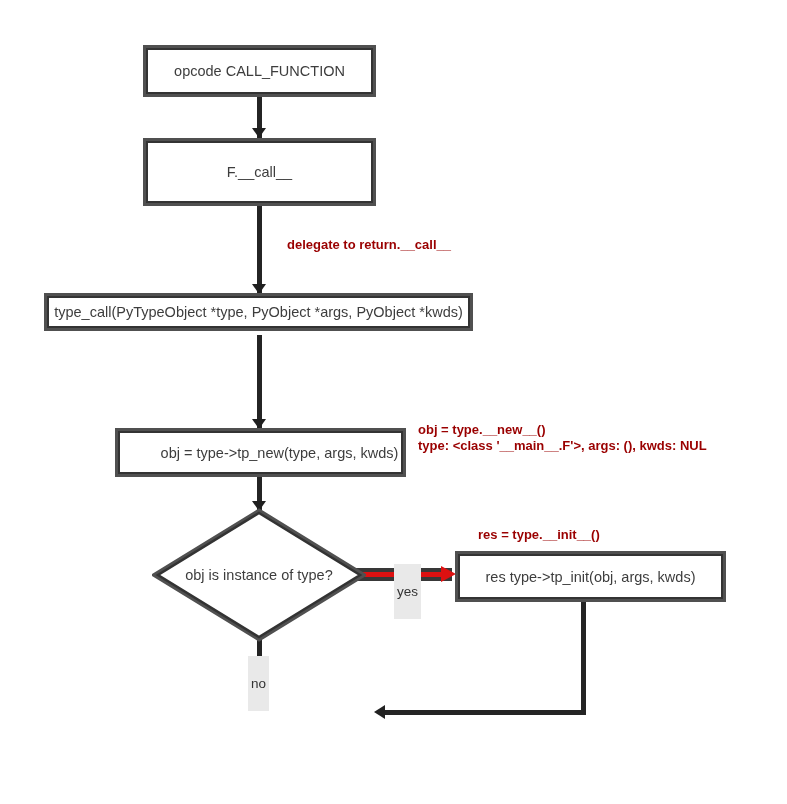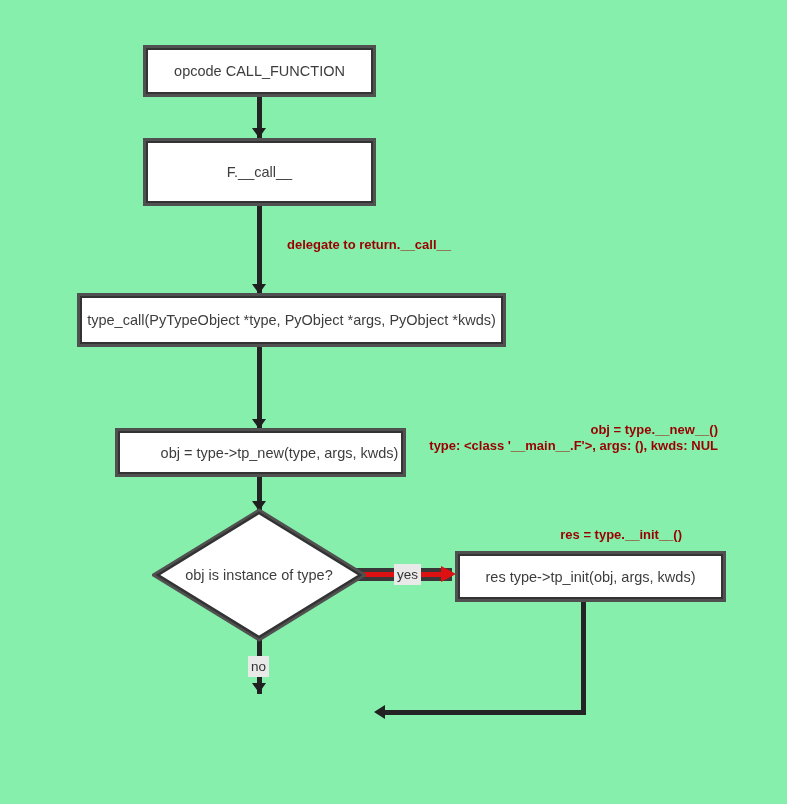--- a/index.html
+++ b/index.html
@@ -1,19 +1,19 @@
 <!DOCTYPE html>
 <html><head>
 <meta charset="utf-8">
 <style>
   html,body{margin:0;padding:0;background:#000;}
   #stage{
     position:relative;
     width:787px;height:804px;
-    background:#86efac;
+    background:#ffffff;
     font-family:"Liberation Sans", sans-serif;
     overflow:hidden;
   }
   .node{
     position:absolute;
     background:#ffffff;
     border:2px solid #333333;
     box-shadow:0 0 0 3px #505050;
     box-sizing:border-box;
     display:flex;align-items:center;justify-content:center;
@@ -38,28 +38,28 @@
   }
   .red-ah{
     position:absolute;width:0;height:0;
     border-top:8px solid transparent;border-bottom:8px solid transparent;
     border-left:15px solid #dd1111;
   }
   .badge{
     position:absolute;
     background:#e9e9e9;color:#333333;
     font-size:13.5px;line-height:17px;
-    padding:2px 3px;
+    padding:19px 3px;
   }
   .red-note{
     position:absolute;
     color:#9a0000;font-weight:bold;font-size:13px;line-height:16px;
     white-space:nowrap;
   }
-  .center{text-align:right;}
+  .center{text-align:left;}
   .diamond-wrap{position:absolute;left:152px;top:508px;width:214px;height:134px;text-align:right;}
   .diamond-wrap svg{position:absolute;left:0;top:0;}
   .diamond-label{
     position:absolute;left:0;top:0;right:0;bottom:0;
     display:flex;align-items:center;justify-content:center;
     font-size:14.5px;color:#3d3d3d;white-space:nowrap;
   }
 </style>
 </head>
 <body>
@@ -85,21 +85,21 @@
   <div class="red-ah" style="left:441px;top:566px;"></div>
 
   <div class="node" style="left:146px;top:48px;width:227px;height:46px;">
     <span>opcode CALL_FUNCTION</span>
   </div>
 
   <div class="node" style="left:146px;top:141px;width:227px;height:62px;">
     <span>F.__call__</span>
   </div>
 
-  <div class="node" style="left:47px;top:296px;width:423px;height:48px;margin-left:33px;">
+  <div class="node" style="left:47px;top:296px;width:423px;height:32px;">
     <span>type_call(PyTypeObject *type, PyObject *args, PyObject *kwds)</span>
   </div>
 
   <div class="node" style="left:118px;top:431px;width:285px;height:43px;padding-left:38px;">
     <span>obj = type-&gt;tp_new(type, args, kwds)</span>
   </div>
 
   <div class="diamond-wrap">
     <svg width="214" height="134" viewBox="0 0 214 134">
       <polygon points="107,5 208,67 107,129 6,67" fill="none" stroke="#505050" stroke-width="8"></polygon>

